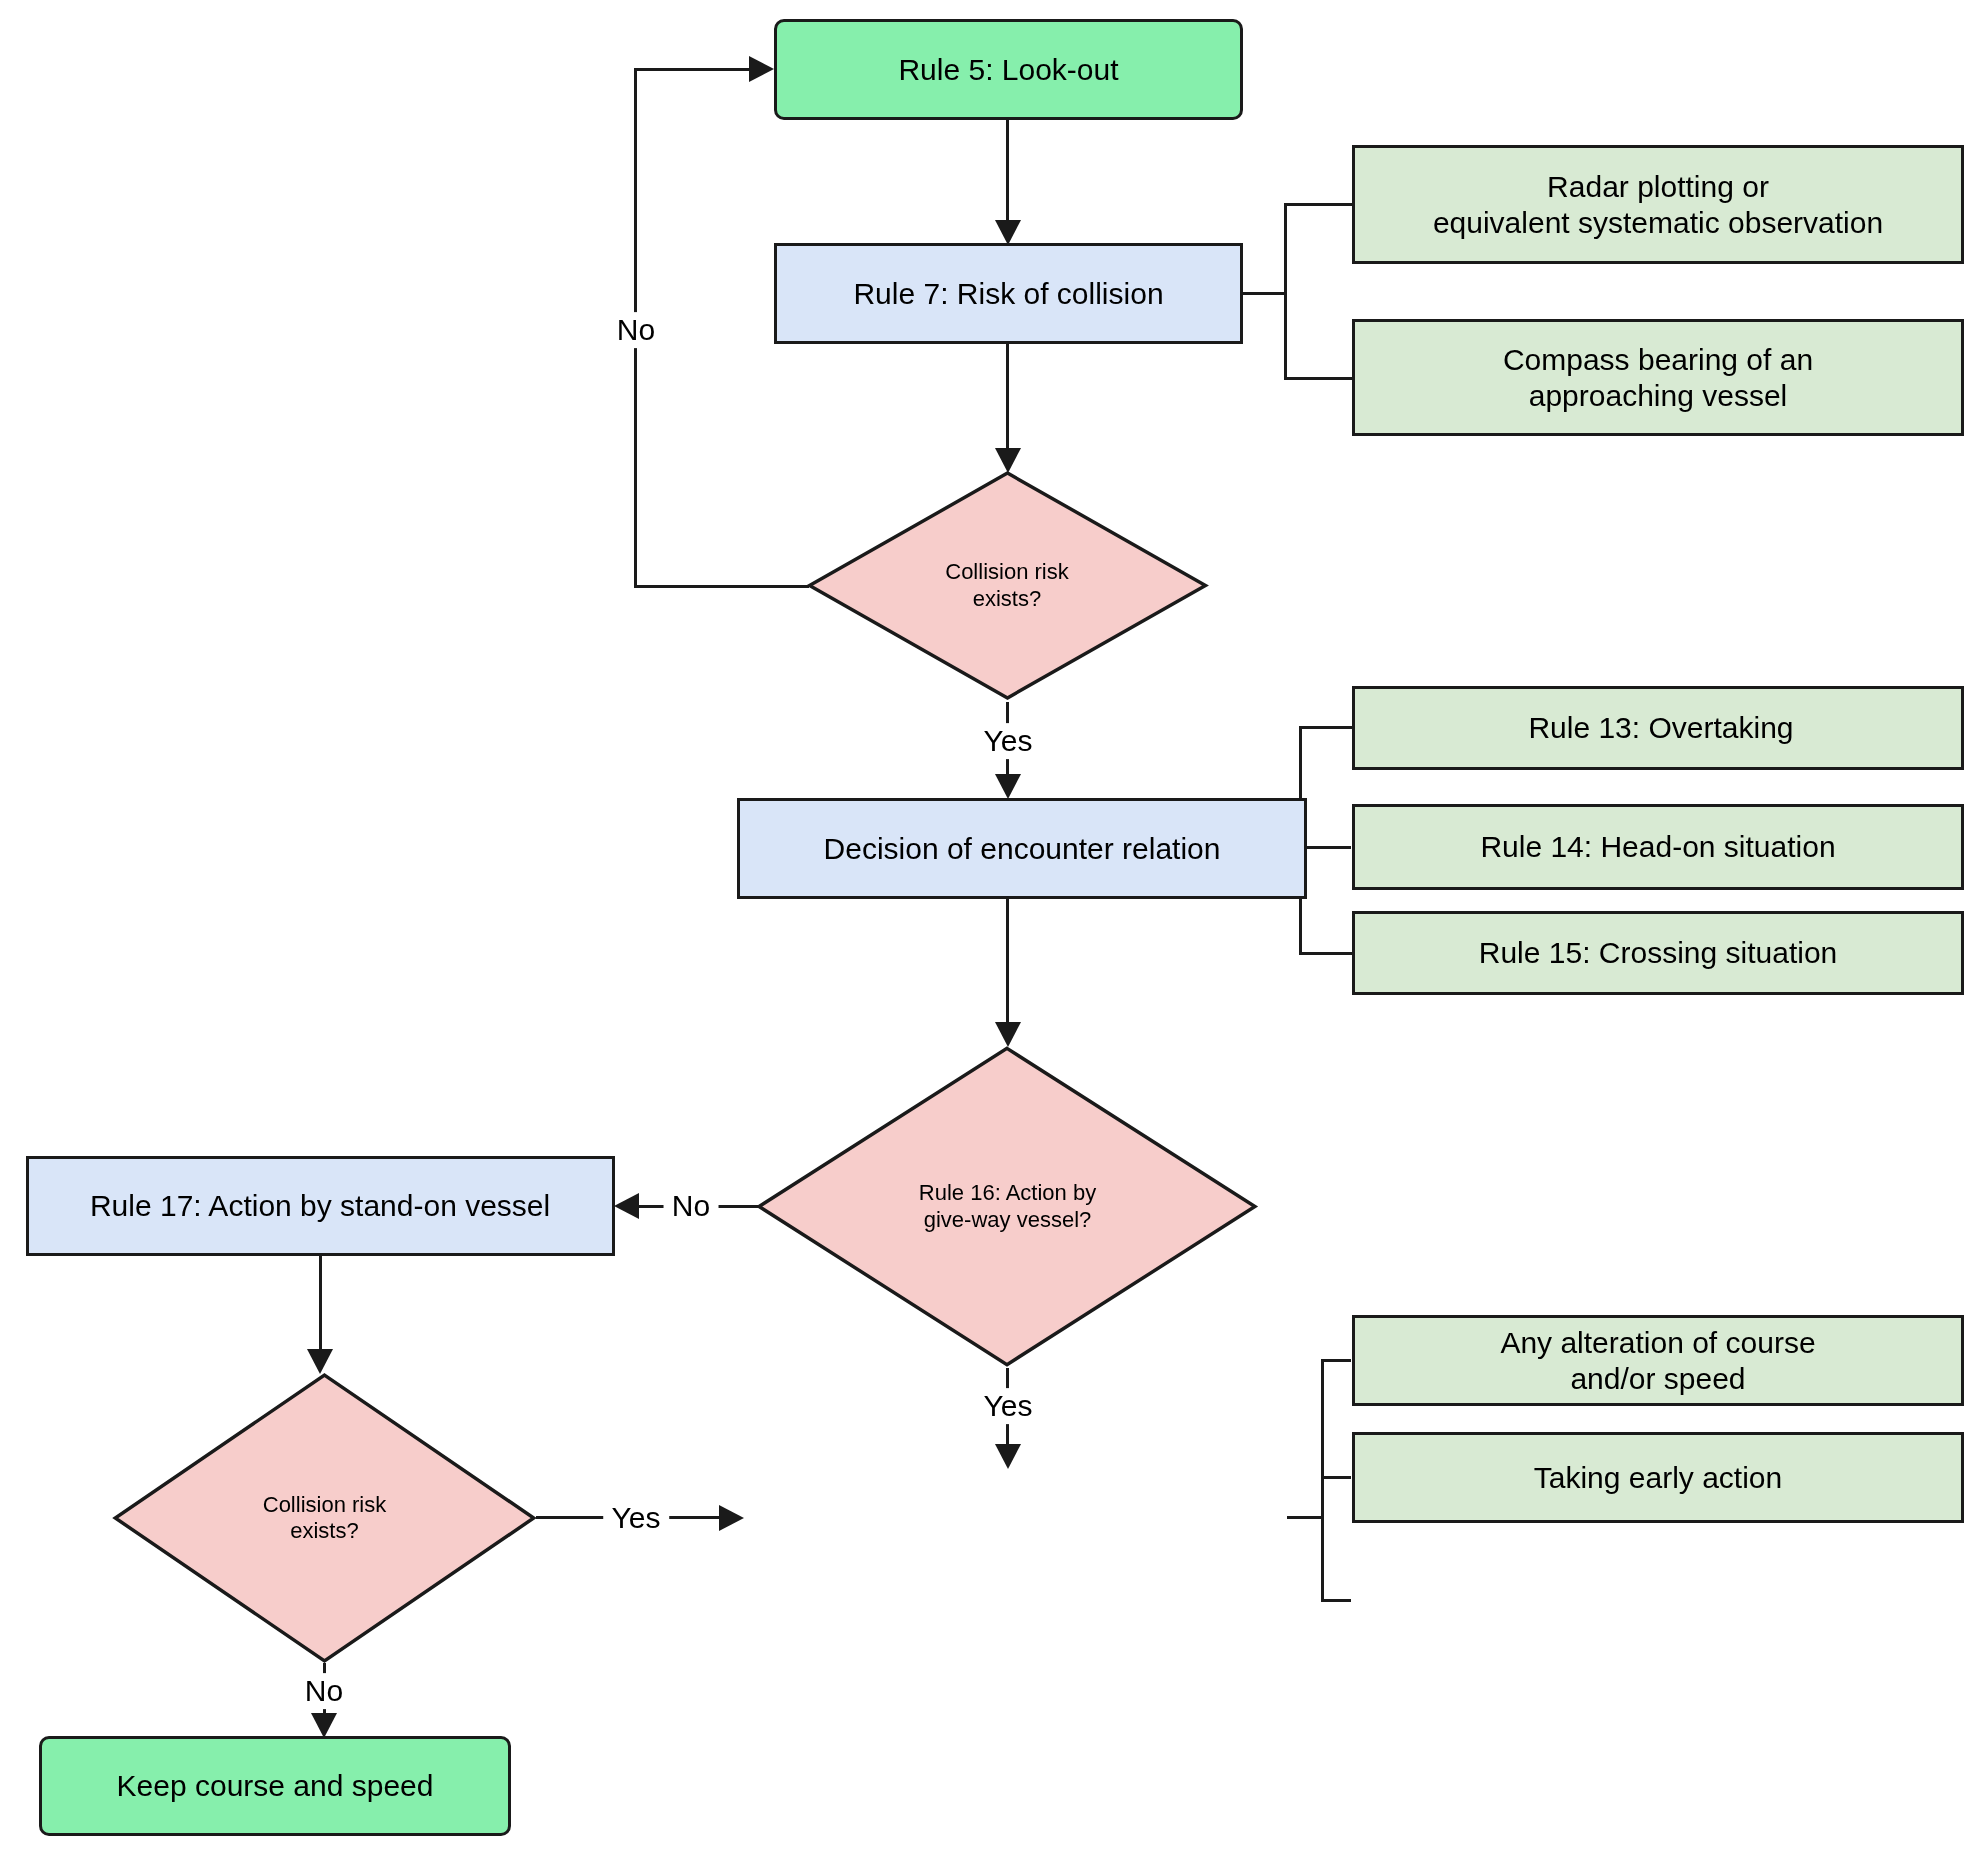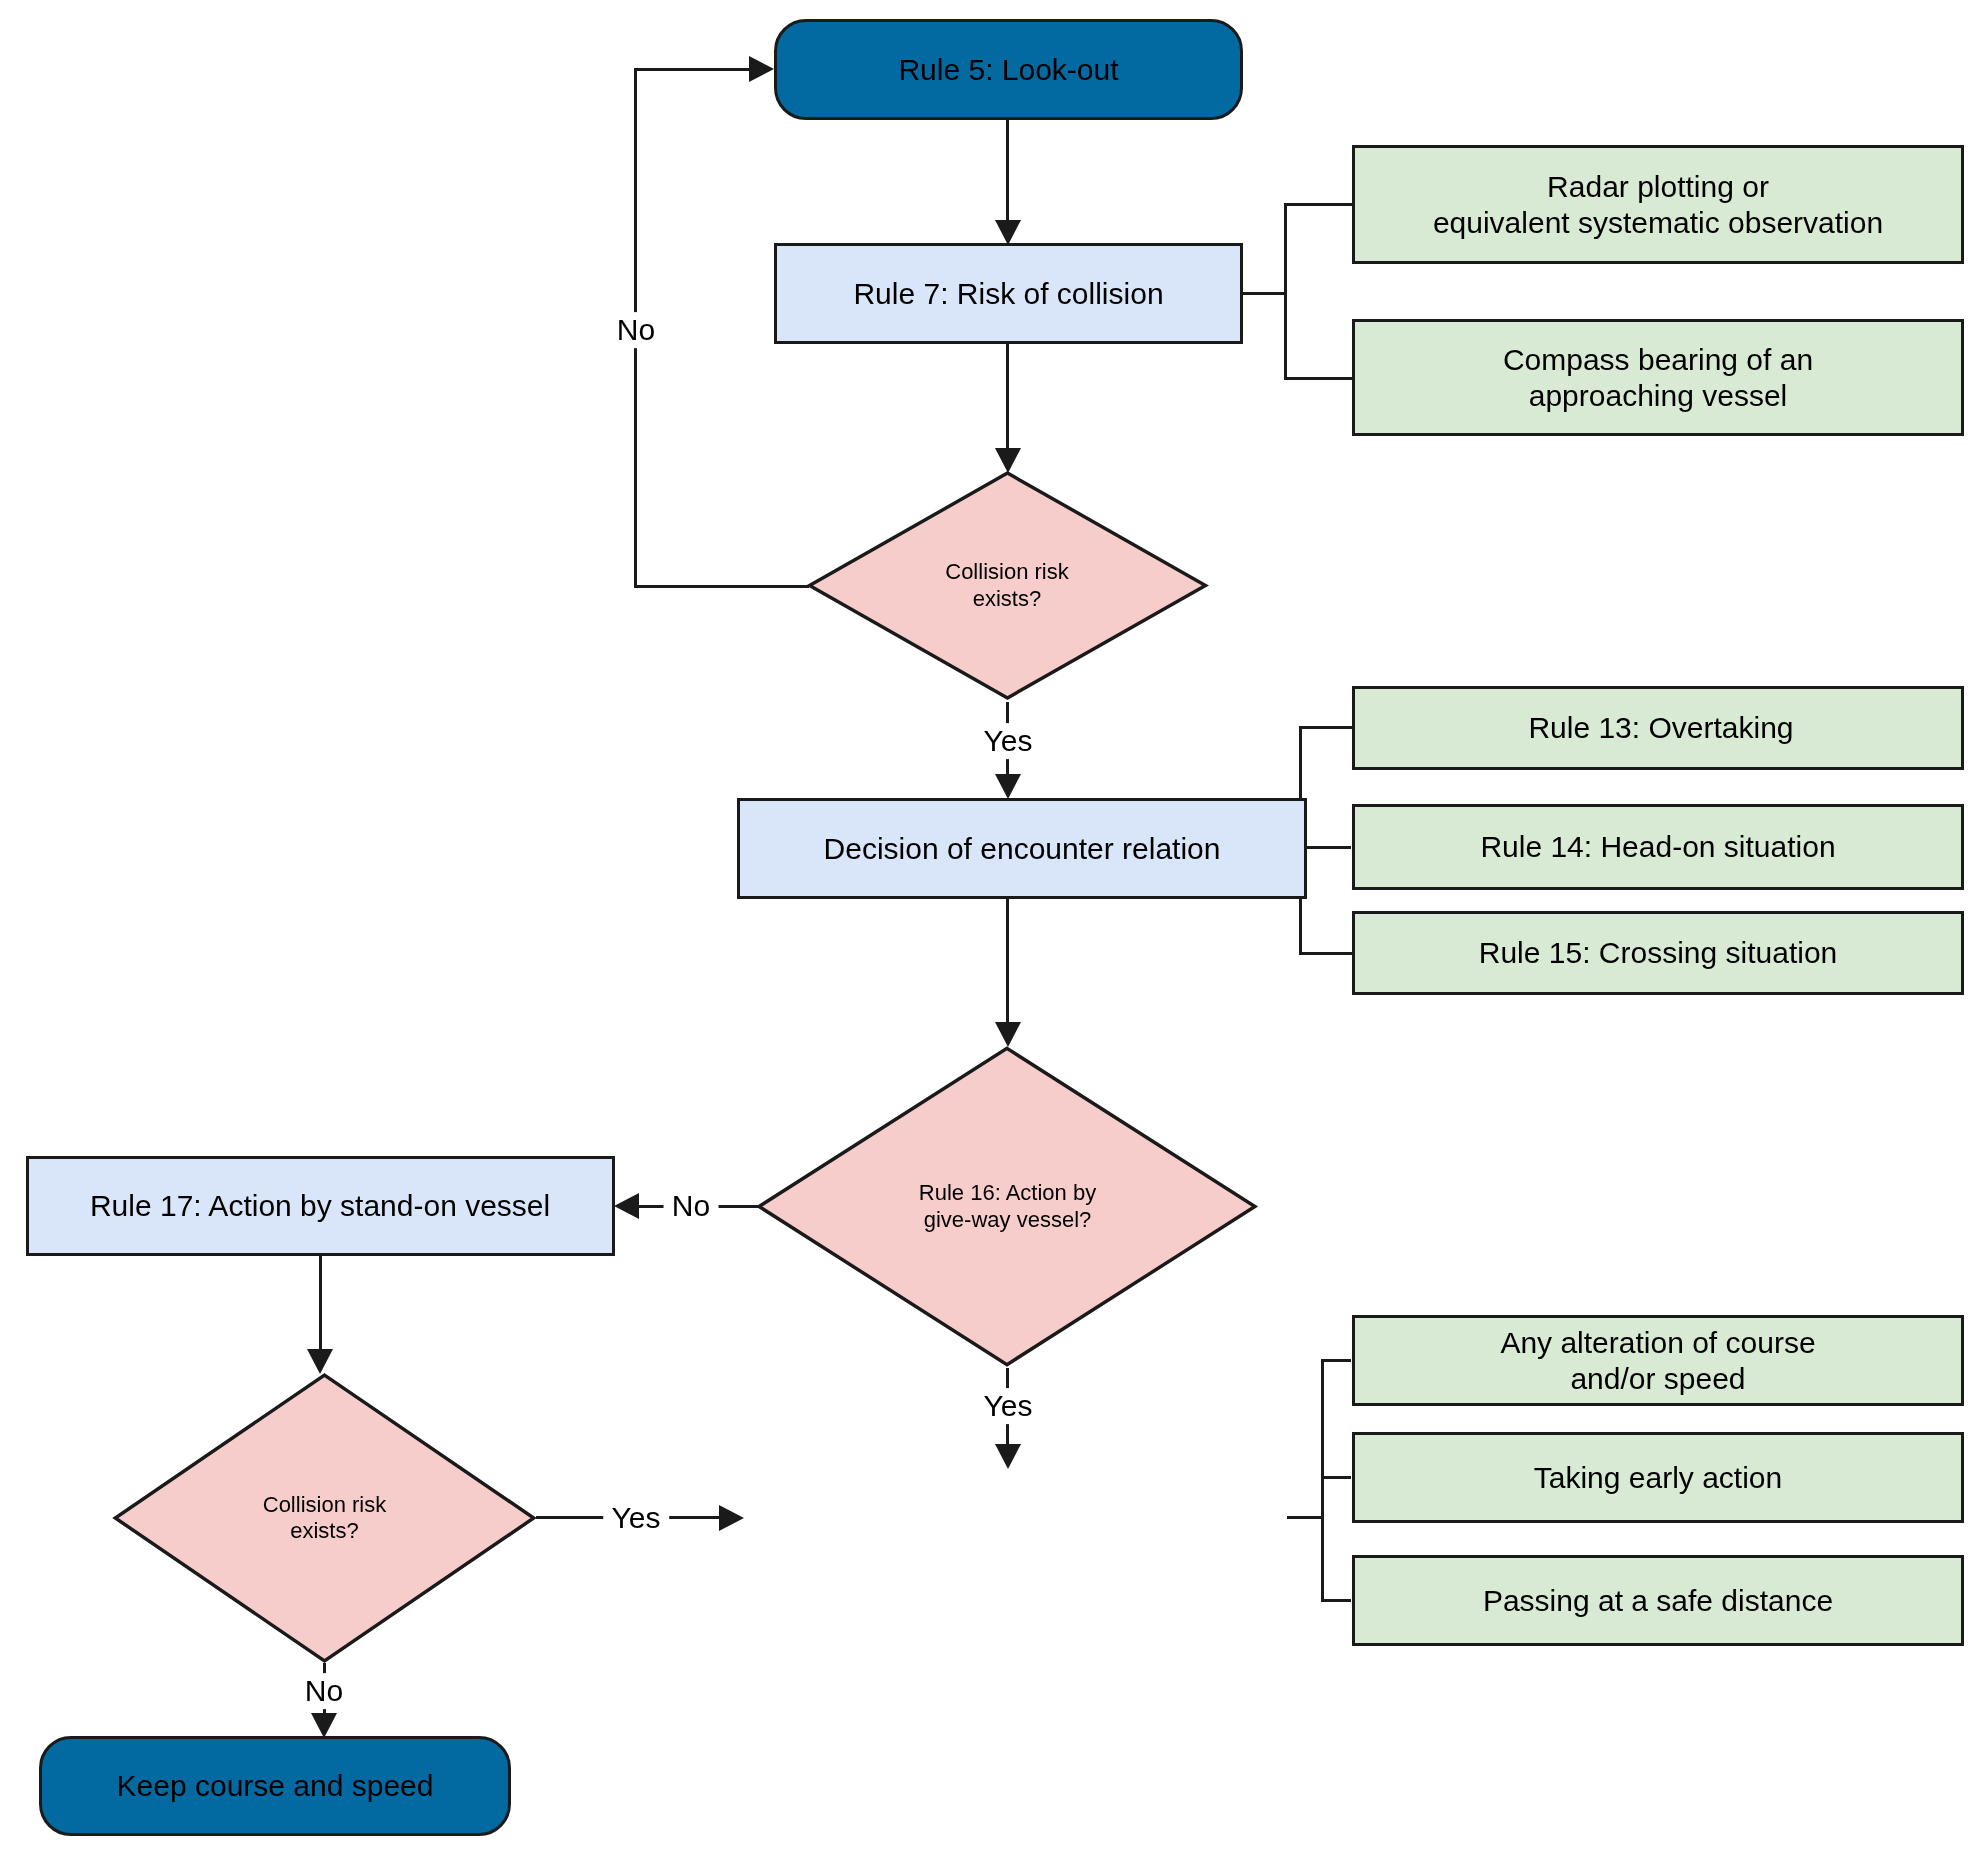--- a/index.html
+++ b/index.html
@@ -17,21 +17,21 @@
     border: 3.5px solid #1a1a1a;
     display: flex;
     align-items: center;
     justify-content: center;
     text-align: center;
     font-size: 30px;
     line-height: 1.2;
     white-space: pre-line;
     padding: 0 4.1px;
   }
-  .yellow { background: #0369a1; border-radius: 32px; }
+  .yellow { background: #86efac; border-radius: 10px; }
   .blue   { background: #D9E5F8; }
   .green  { background: #D8EAD3; }
   .line   { position: absolute; background: #1a1a1a; }
   .dsvg   { position: absolute; overflow: visible; }
   .dlabel {
     position: absolute;
     display: flex;
     align-items: center;
     justify-content: center;
     text-align: center;
@@ -142,21 +142,20 @@
 give-way vessel?</div>
 
   <div class="node blue" style="left:25.6px; top:1156px; width:589px; height:100px;">Rule 17: Action by stand-on vessel</div>
 
 
   <div class="node green" style="left:1352px; top:1315px; width:612px; height:91px;">Any alteration of course
 and/or speed</div>
 
   <div class="node green" style="left:1352px; top:1432px; width:612px; height:91px;">Taking early action</div>
 
-  <div class="node green" style="left:1352px; top:1555px; width:612px; height:91px;">Passing at a safe distance</div>
 
   <svg class="dsvg" style="left:113px; top:1373px;" width="423" height="290" viewBox="0 0 612 420">
     <polygon points="306,3 609,210 306,417 3,210" fill="#F7CDCB" stroke="#1a1a1a" stroke-width="5"></polygon>
   </svg>
   <div class="dlabel" style="left:182px; top:1373px; width:285px; height:290px;">Collision risk
 exists?</div>
 
   <div class="node yellow" style="left:39px; top:1736px; width:472px; height:100px;">Keep course and speed</div>
 
 </div>

